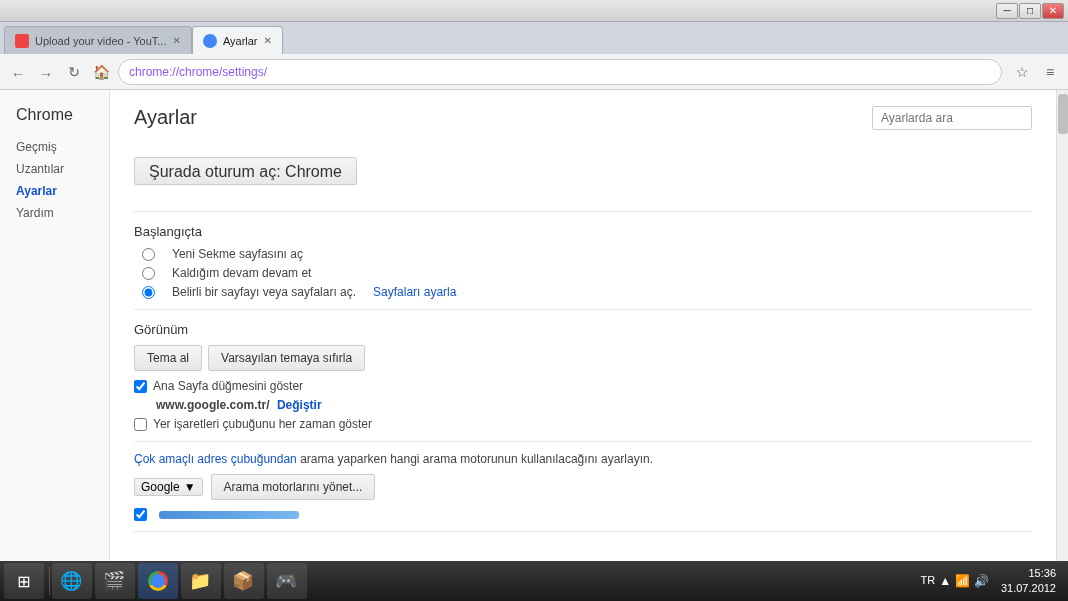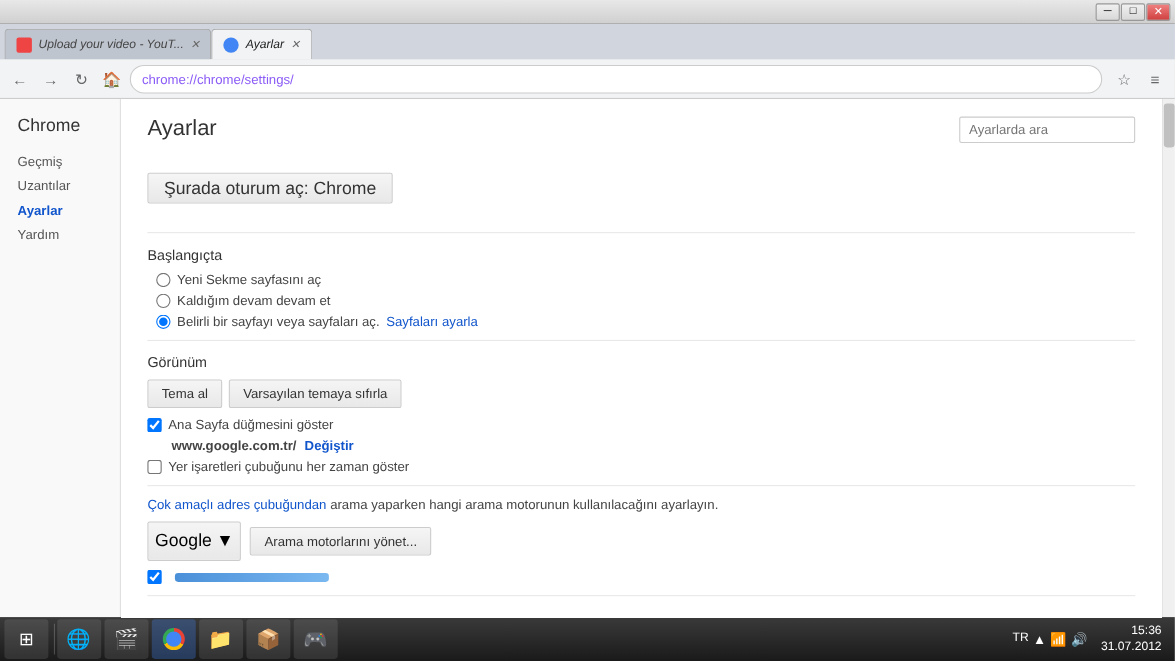--- a/index.html
+++ b/index.html
@@ -96,21 +96,20 @@
       display: flex;
       align-items: center;
       padding: 0 10px;
       font-size: 11px;
       color: #444;
       gap: 6px;
       max-width: 200px;
       border: 1px solid #aaa;
       border-bottom: none;
       cursor: pointer;
-      font-style: italic;
     }
     .tab.active {
       background: #f1f3f4;
       color: #222;
       z-index: 2;
     }
     .tab-close { font-size: 10px; color: #666; cursor: pointer; }
     .tab-favicon { width: 14px; height: 14px; background: #e44; border-radius: 2px; }
     .tab-favicon.chrome { background: #4285f4; border-radius: 50%; }
 
@@ -231,21 +230,21 @@
     .section-title {
       font-size: 13px;
       color: #333;
       margin: 12px 0 8px 0;
     }
 
     .radio-group { margin-left: 8px; }
     .radio-item {
       display: flex;
       align-items: flex-end;
-      gap: 6px;
+      gap: 17px;
       margin: 5px 0;
       font-size: 12px;
       color: #444;
     }
     .radio-item input[type="radio"] { margin: 0; cursor: pointer; }
 
     .link { color: #1155cc; text-decoration: none; font-size: 12px; cursor: pointer; }
 
     
     .btn-group { display: flex; gap: 6px; margin: 8px 0; }
@@ -273,26 +272,26 @@
     .sub-text { font-size: 12px; color: #444; margin-left: 22px; margin-bottom: 4px; font-weight: bold; }
 
     
     .search-engine-row {
       display: flex;
       align-items: center;
       gap: 8px;
       margin: 8px 0;
     }
     .search-engine-dropdown {
-      height: 36px;
+      height: 18px;
       padding: 0 6px;
       background: linear-gradient(to bottom, #f5f5f5, #e8e8e8);
       border: 1px solid #ccc;
       border-radius: 2px;
-      font-size: 16px;
+      font-size: 12px;
       cursor: pointer;
       display: flex;
       align-items: center;
       gap: 4px;
     }
 
     .checkbox-line {
       display: flex;
       align-items: center;
       gap: 6px;

